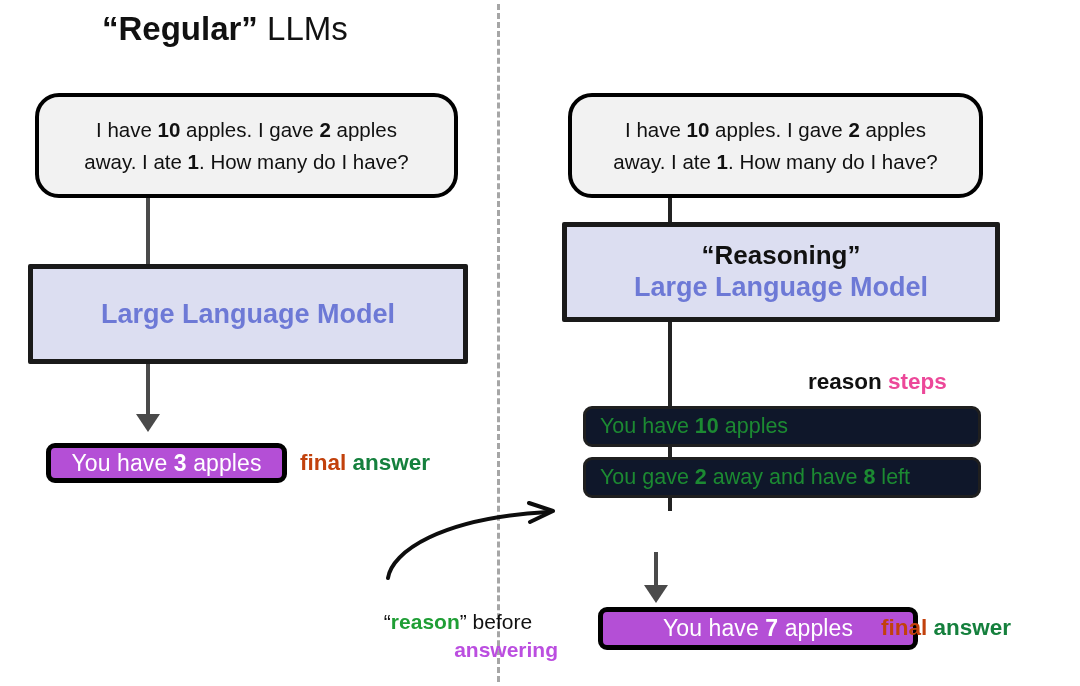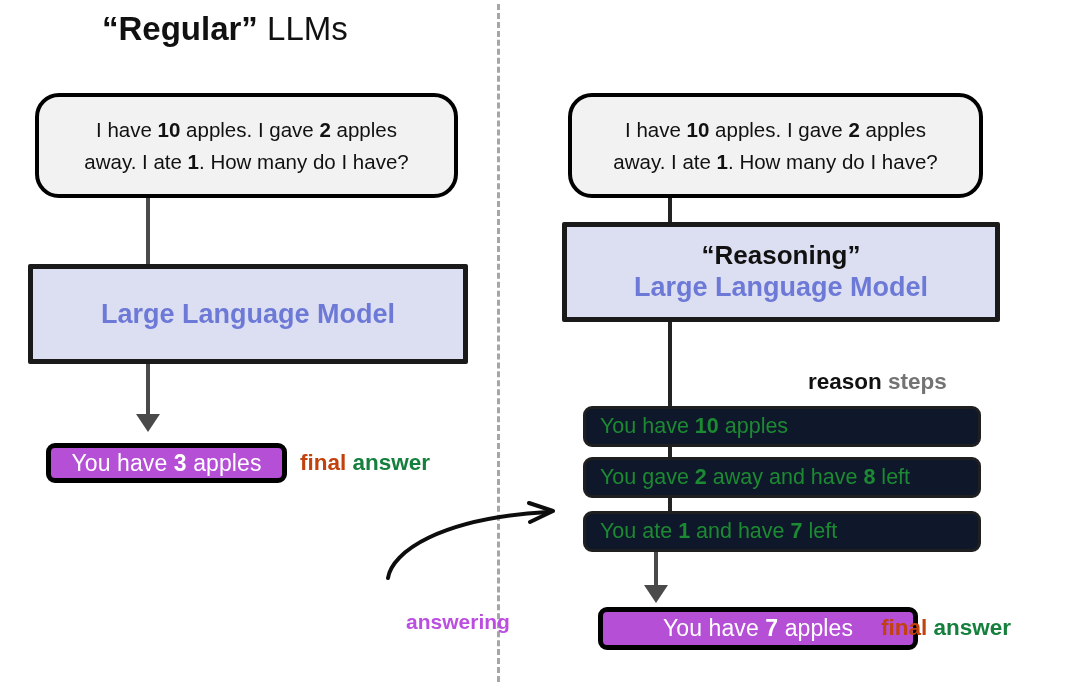--- a/index.html
+++ b/index.html
@@ -133,21 +133,21 @@
 
   
   .steps-caption {
     position: absolute;
     font-size: 22.5px;
     font-weight: bold;
     white-space: nowrap;
     line-height: 1;
   }
   .steps-caption .blk { color: #111111; }
-  .steps-caption .grn { color: #737373; }
+  .steps-caption .grn { color: #ec4899; }
 
   
   .step-box {
     position: absolute;
     box-sizing: border-box;
     background: #0f172a;
     border: 3px solid #1f1f1f;
     border-radius: 9px;
     display: flex;
     align-items: center;
@@ -160,21 +160,21 @@
   
   .annot {
     position: absolute;
     text-align: center;
     font-size: 21px;
     line-height: 1.35;
     white-space: nowrap;
   }
   .annot .grn-b { color: #1f9e35; font-weight: bold; }
   .annot .blk   { color: #111111; font-weight: normal; }
-  .annot .pur-b { color: #bb4ee0; font-weight: bold; }
+  .annot .pur-b { color: #bb4ee0; font-weight: bold; text-align: right; }
 
   .curve-arrow {
     position: absolute;
     left: 380px;
     top: 500px;
     width: 200px;
     height: 80px;
   }
 </style>
 </head>
@@ -246,25 +246,20 @@
   <div class="step-line" style="left:668px; top:447px; height:11px;"></div>
 
   <div class="step-box" style="left:583px; top:457px; width:398px; height:41px;">
     <div>
       <span>You gave </span><b>2</b><span> away and have </span><b>8</b><span> left</span>
     </div>
   </div>
 
   <div class="step-line" style="left:668px; top:498px; height:13px;"></div>
 
-  <div class="step-box" style="left:583px; top:511px; width:398px; height:41px;">
-    <div>
-      <span>You ate </span><b>1</b><span> and have </span><b>7</b><span> left</span>
-    </div>
-  </div>
 
   <div class="conn-line" style="left:654px; top:552px; height:38px;"></div>
   <div class="conn-arrow" style="left:644px; top:585px;"></div>
 
   <div class="answer-box" style="left:598px; top:607px; width:320px; height:43px;">
     <div>
       <span>You have </span><b>7</b><span> apples</span>
     </div>
   </div>
 
@@ -272,16 +267,17 @@
     <span class="blk">final</span>
     <span class="pur">answer</span>
   </div>
 
   <svg class="curve-arrow" viewBox="0 0 200 80">
     <path d="M 8 78 C 12 52, 60 18, 168 12" fill="none" stroke="#0d0d0d" stroke-width="4" stroke-linecap="round"></path>
     <path d="M 149 3 L 173 11 L 150 22" fill="none" stroke="#0d0d0d" stroke-width="4" stroke-linecap="round" stroke-linejoin="round"></path>
   </svg>
 
   <div class="annot" style="left:358px; top:608px; width:200px;">
+    <div><span class="blk">“</span><span class="grn-b">reason</span><span class="blk">”</span><span class="blk"> before</span></div>
     <div class="pur-b">answering</div>
   </div>
 
 </div>
 
 </body></html>

